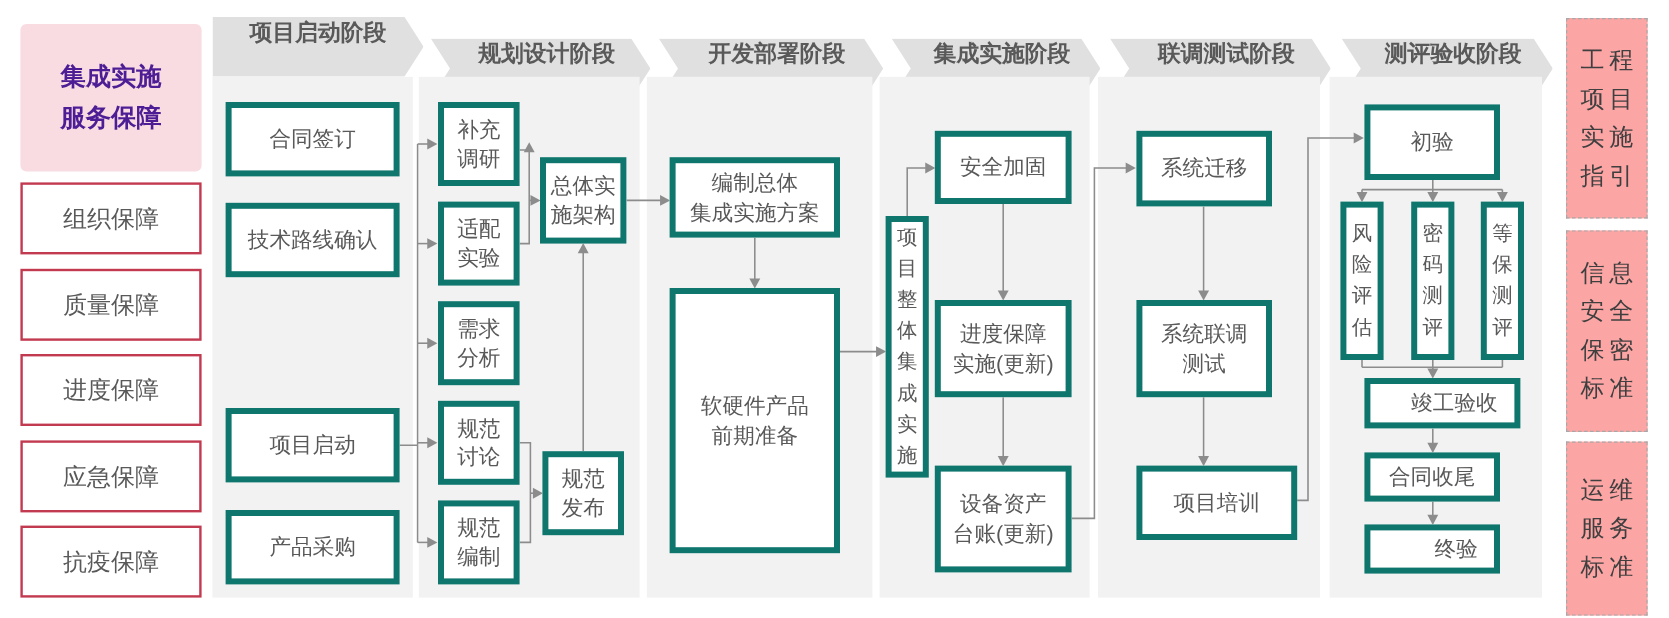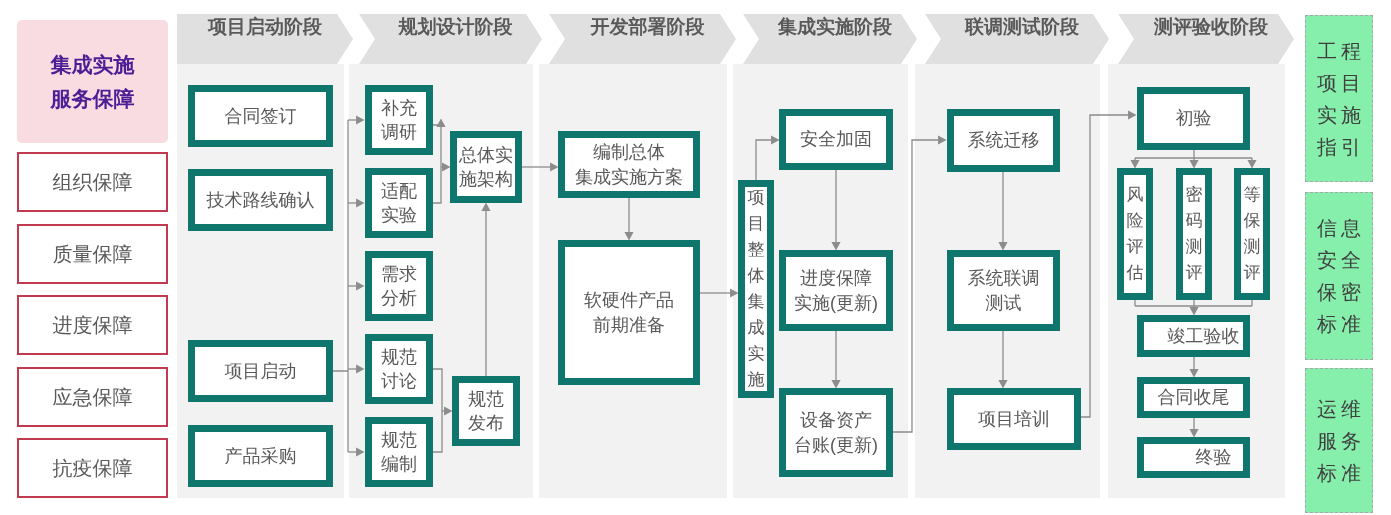--- a/index.html
+++ b/index.html
@@ -20,37 +20,37 @@
     display:flex;align-items:center;justify-content:center;
     font-size:20px;color:#595959;
   }
   
   .phase{
     position:absolute;top:14px;height:50px;background:#e0e0e0;
     display:flex;align-items:flex-start;justify-content:center;
     font-size:19px;font-weight:bold;color:#595959;box-sizing:border-box;
   }
   .phase.first{clip-path:polygon(0 0,calc(100% - 16px) 0,100% 50%,calc(100% - 16px) 100%,0 100%);}
-  .phase.mid{clip-path:polygon(0 0,calc(100% - 16px) 0,100% 50%,calc(100% - 16px) 100%,0 100%,16px 50%);padding-left:10px;}
+  .phase.mid{clip-path:polygon(0 0,calc(100% - 16px) 0,100% 50%,calc(100% - 16px) 100%,0 100%,16px 50%);padding-left:10px;margin-top:18px;}
   
   .panel{position:absolute;top:64px;height:434px;background:#f2f2f2;z-index:1;}
   
   .node{
-    position:absolute;background:#fff;border:7px solid #0f766e;box-sizing:border-box;
+    position:absolute;background:#fff;border:5px solid #0f766e;box-sizing:border-box;
     display:flex;align-items:center;justify-content:center;text-align:center;
     font-size:18px;line-height:1.35;color:#595959;z-index:3;
   }
   .node .ln{display:block;}
   .node.vtext{font-size:17px;line-height:26px;}
   .node.vtext .vwrap{width:20px;word-break:break-all;text-align:center;}
   
   .wires{position:absolute;left:0;top:0;z-index:2;}
   
   .standard{
-    position:absolute;left:1305px;width:68px;background:#86efac;
+    position:absolute;left:1305px;width:68px;background:#fca5a5;
     border:1px dashed #a8a8a8;box-sizing:border-box;
     display:flex;flex-direction:column;align-items:center;justify-content:center;
     color:#3f3f3f;z-index:1;
   }
   .standard .row{font-size:20px;line-height:32px;letter-spacing:4px;padding-left:4px;white-space:nowrap;}
 </style>
 </head>
 <body>
 
 <div class="stage">
@@ -192,21 +192,21 @@
         <span class="ln">发布</span>
       </div>
     </div>
 
   <div class="node" style="left:558px;top:131px;width:142px;height:67px;">
       <div>
         <span class="ln">编制总体</span>
         <span class="ln">集成实施方案</span>
       </div>
     </div>
-  <div class="node" style="left:558px;top:240px;width:142px;height:145px;text-align:center;">
+  <div class="node" style="left:558px;top:240px;width:142px;height:221px;text-align:center;">
       <div>
         <span class="ln">软硬件产品</span>
         <span class="ln">前期准备</span>
       </div>
     </div>
 
   <div class="node vtext" style="left:738px;top:180px;width:36px;height:218px;">
       <div class="vwrap">项目整体集成实施</div>
     </div>
   <div class="node" style="left:779px;top:109px;width:114px;height:61px;">
@@ -243,21 +243,21 @@
     </div>
   <div class="node vtext" style="left:1117px;top:168px;width:36px;height:132px;">
       <div class="vwrap">风险评估</div>
     </div>
   <div class="node vtext" style="left:1176px;top:168px;width:36px;height:132px;">
       <div class="vwrap">密码测评</div>
     </div>
   <div class="node vtext" style="left:1234px;top:168px;width:36px;height:132px;">
       <div class="vwrap">等保测评</div>
     </div>
-  <div class="node" style="left:1137px;top:315px;width:113px;height:42px;padding-left:20px;">
+  <div class="node" style="left:1137px;top:315px;width:130px;height:42px;padding-left:20px;">
       <span>竣工验收</span>
     </div>
   <div class="node" style="left:1137px;top:377px;width:113px;height:41px;">
       <span>合同收尾</span>
     </div>
   <div class="node" style="left:1137px;top:437px;width:113px;height:41px;padding-left:40px;">
       <span>终验</span>
     </div>
 
   <div class="standard" style="top:15px;height:167px;">

